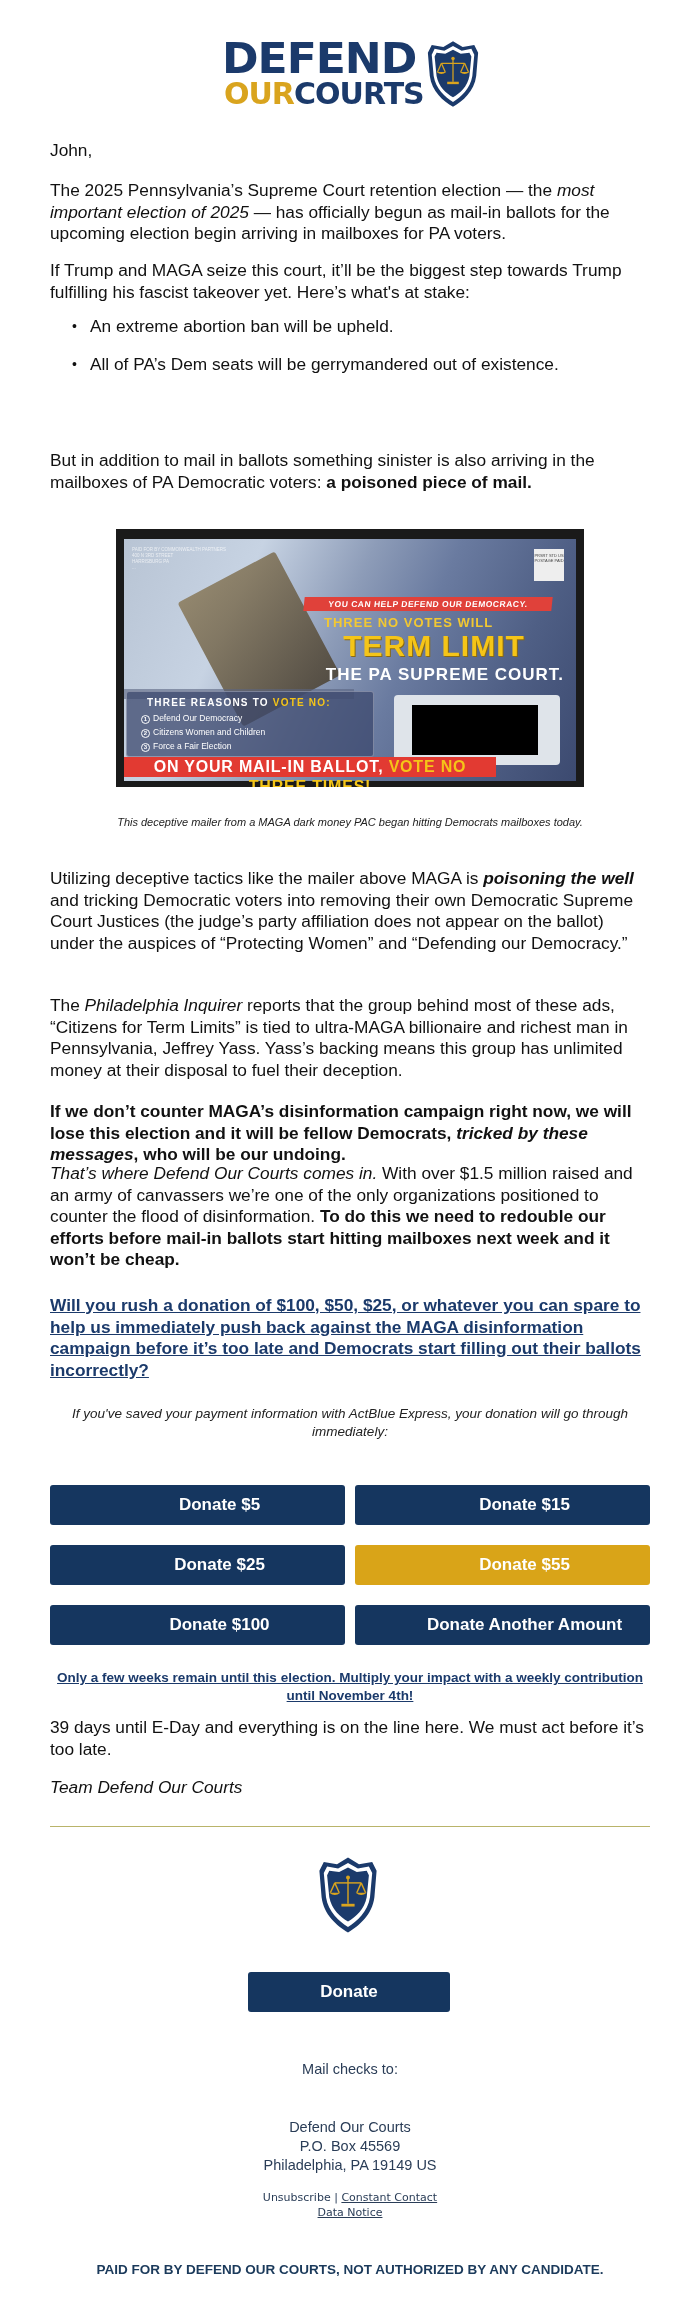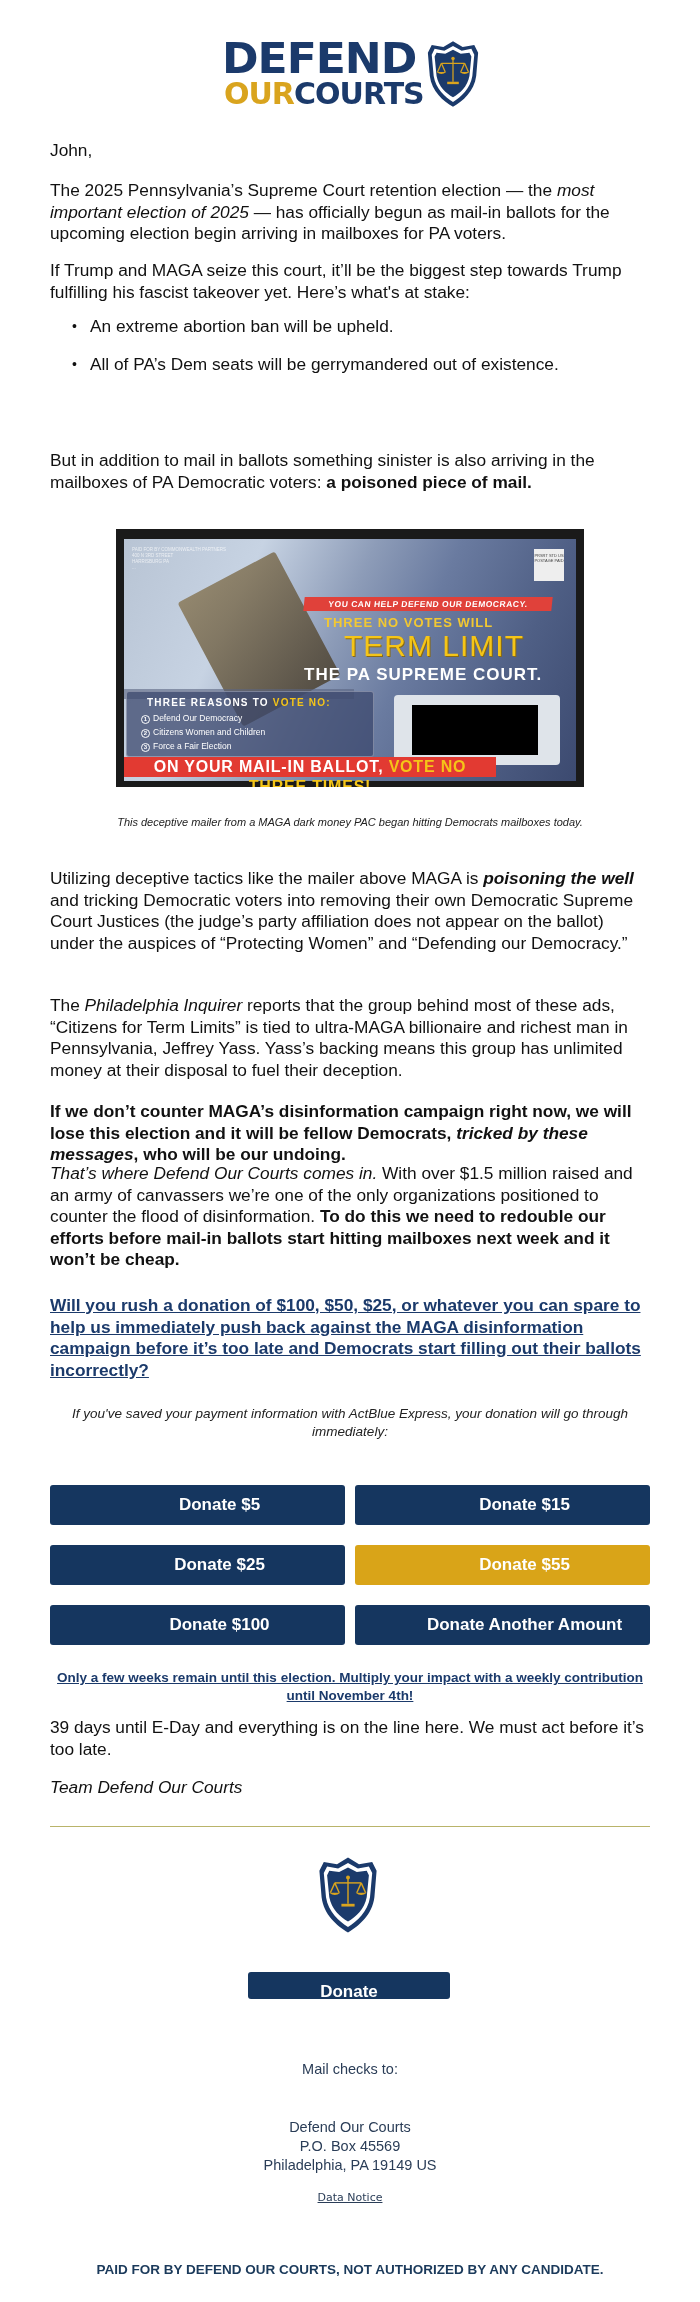--- a/index.html
+++ b/index.html
@@ -20,22 +20,22 @@
   ul.stakes li::before { content: "•"; position: absolute; left: 22px; top: 0; font-size: 14px; }
 
   
   .mailer { position: absolute; left: 116px; top: 529px; width: 468px; height: 258px; background: #1a1a1a; overflow: hidden; }
   .mailer-card { position: absolute; left: 8px; top: 10px; width: 452px; height: 242px;
     background: linear-gradient(115deg, #b8c4d4 0%, #c7d3e3 25%, #8d9cb8 45%, #6a7ba0 60%, #4f5f85 80%, #3c4a70 100%); }
   .mailer-ballot { position: absolute; left: 80px; top: 30px; width: 110px; height: 140px; background: linear-gradient(160deg,#8a7a5a,#4a4030); transform: rotate(-28deg); border-radius: 3px; opacity: .85; }
   .mailer-box { position: absolute; left: 0; top: 150px; width: 230px; height: 10px; background: #5a6480; opacity:.6; }
   .mailer-redbar { position: absolute; left: 180px; top: 58px; width: 248px; height: 14px; background: #e0413a; color: #fff; font-size: 8.5px; font-weight: bold; text-align: center; line-height: 14px; letter-spacing: .5px; transform: skewX(-6deg); }
   .mailer-three { position: absolute; left: 200px; top: 76px; width: 220px; text-align: left; color: #f2c832; font-size: 13px; font-weight: bold; letter-spacing: 1px; }
-  .mailer-term { position: absolute; left: 200px; top: 90px; width: 220px; text-align: center; color: #f5c518; font-size: 30px; font-weight: normal; letter-spacing: 1px; text-shadow: 1px 1px 0 #8a6a10; }
-  .mailer-court { position: absolute; left: 180px; top: 126px; width: 260px; text-align: left; color: #fff; font-size: 17px; font-weight: bold; letter-spacing: 1px; }
+  .mailer-term { position: absolute; left: 200px; top: 90px; width: 220px; text-align: center; color: #f5c518; font-size: 30px; font-weight: bold; letter-spacing: 1px; text-shadow: 1px 1px 0 #8a6a10; }
+  .mailer-court { position: absolute; left: 180px; top: 126px; width: 260px; text-align: right; color: #fff; font-size: 17px; font-weight: bold; letter-spacing: 1px; }
   .mailer-reasons { position: absolute; left: 2px; top: 152px; width: 248px; height: 66px; background: rgba(60,72,110,.75); border: 1px solid rgba(255,255,255,.3); border-radius: 3px; }
   .mailer-reasons-title { position: absolute; left: 20px; top: 5px; color: #fff; font-size: 10px; font-weight: bold; letter-spacing: 1.2px; }
   .mailer-reasons-title span { color: #f5c518; }
   .mailer-reason { position: absolute; left: 14px; color: #fff; font-size: 8.5px; }
   .mailer-reason b { display: inline-block; width: 9px; height: 9px; border: 1px solid #fff; border-radius: 50%; font-size: 6px; text-align: center; line-height: 7px; margin-right: 3px; }
   .mailer-window { position: absolute; left: 270px; top: 156px; width: 166px; height: 70px; background: #dfe4ea; border-radius: 4px; }
   .mailer-window-black { position: absolute; left: 18px; top: 10px; width: 126px; height: 50px; background: #000; }
   .mailer-bottom { position: absolute; left: 0; top: 218px; width: 372px; height: 20px; background: #e23a32; color: #fff; font-size: 16px; font-weight: bold; text-align: center; line-height: 20px; letter-spacing: .8px; }
   .mailer-bottom span { color: #f5c518; }
   .mailer-stamp { position: absolute; left: 410px; top: 10px; width: 30px; height: 32px; background: #eee; font-size: 4px; color:#444; text-align:center; padding-top:4px; }
@@ -47,21 +47,21 @@
   .express-note { position: absolute; left: 50px; top: 1405px; width: 600px; text-align: center; font-style: italic; font-size: 13.5px; line-height: 18px; color: #222; }
 
   .donate-btn { position: absolute; width: 295px; height: 40px; background: #15365f; color: #fff; font-weight: bold; font-size: 17px; text-align: center; line-height: 40px; border-radius: 3px; cursor: pointer; padding-left: 44px; }
   .donate-btn.gold { background: #d9a418; color: #fff; }
 
   .weekly-link { position: absolute; left: 50px; top: 1669px; width: 600px; text-align: center; font-size: 13.5px; line-height: 18px; font-weight: bold; color: #1b3a6b; text-decoration: underline; cursor: pointer; }
 
   .divider { position: absolute; left: 50px; top: 1826px; width: 600px; height: 1px; background: #b9b46a; }
 
   .footer-shield { position: absolute; left: 315px; top: 1855px; width: 66px; height: 80px; }
-  .footer-donate { position: absolute; left: 248px; top: 1972px; width: 202px; height: 27px; background: #15365f; color: #fff; font-weight: bold; font-size: 17px; text-align: center; line-height: 40px; border-radius: 3px; cursor: pointer; }
+  .footer-donate { position: absolute; left: 248px; top: 1972px; width: 202px; height: 40px; background: #15365f; color: #fff; font-weight: bold; font-size: 17px; text-align: center; line-height: 40px; border-radius: 3px; cursor: pointer; }
 
   .mail-checks { position: absolute; left: 0; top: 2061px; width: 700px; text-align: center; font-size: 14.5px; color: #2a3d57; }
   .address { position: absolute; left: 0; top: 2118px; width: 700px; text-align: center; font-size: 14.5px; line-height: 19px; color: #2a3d57; }
   .footer-links { position: absolute; left: 0; top: 2190px; width: 700px; text-align: center; font-family: "DejaVu Sans", sans-serif; font-size: 11px; line-height: 15px; color: #2a3d57; }
   .footer-links a { color: #2a3d57; text-decoration: underline; cursor: pointer; }
   .footer-links .unsub { text-decoration: none; cursor: pointer; }
   .paid-for { position: absolute; left: 0; top: 2262px; width: 700px; text-align: center; font-size: 13.5px; font-weight: bold; color: #1b3a5b; }
 </style>
 </head>
 <body>
@@ -191,16 +191,21 @@
 
 <div class="mail-checks">Mail checks to:</div>
 
 <div class="address">
   <div>Defend Our Courts</div>
   <div>P.O. Box 45569</div>
   <div>Philadelphia, PA 19149 US</div>
 </div>
 
 <div class="footer-links">
+  <div>
+    <a class="unsub">Unsubscribe</a>
+    <span>|</span>
+    <a>Constant Contact</a>
+  </div>
   <div><a>Data Notice</a></div>
 </div>
 
 <div class="paid-for">PAID FOR BY DEFEND OUR COURTS, NOT AUTHORIZED BY ANY CANDIDATE.</div>
 
 </body></html>

